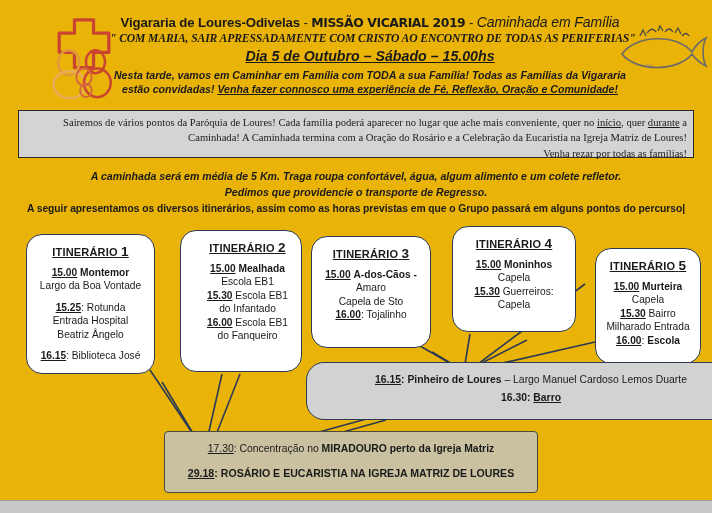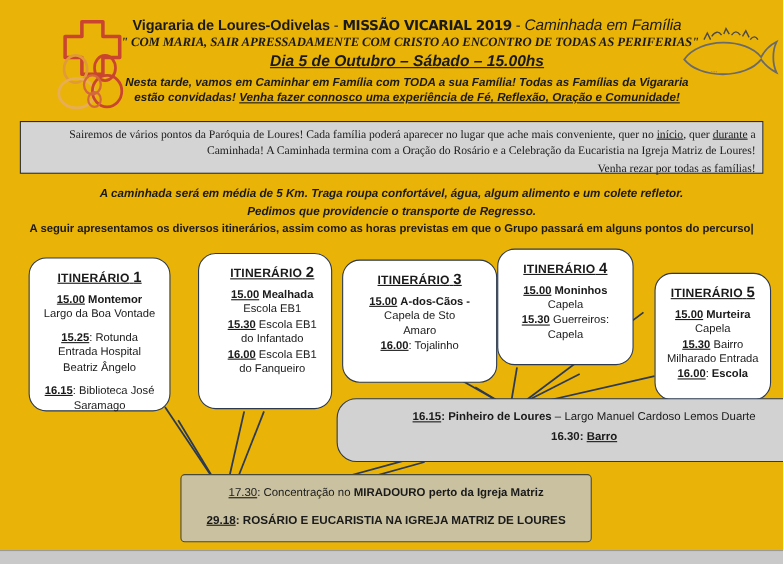--- a/index.html
+++ b/index.html
@@ -164,48 +164,47 @@
         <span>ITINERÁRIO</span>
         <span class="n">1</span>
       </div>
       <div class="bub-body">
         <p><span class="t">15.00</span> <span class="b">Montemor</span></p>
         <p>Largo da Boa Vontade</p>
         <p class="gap"><span class="t">15.25</span><span>:</span><span> Rotunda</span></p>
         <p>Entrada Hospital</p>
         <p>Beatriz Ângelo</p>
         <p class="gap"><span class="t">16.15</span><span>:</span><span> Biblioteca José</span></p>
-        <p>Saramago</p>
       </div>
     </div>
 
     <div class="bubble" style="left:180px;top:8px;width:122px;height:142px;padding:9px 5px 0 18px;">
       <div class="bub-title">
         <span>ITINERÁRIO</span>
         <span class="n">2</span>
       </div>
       <div class="bub-body">
         <p><span class="t">15.00</span> <span class="b">Mealhada</span></p>
         <p>Escola EB1</p>
         <p><span class="t">15.30</span><span> Escola EB1</span></p>
         <p>do Infantado</p>
         <p><span class="t">16.00</span><span> Escola EB1</span></p>
         <p>do Fanqueiro</p>
       </div>
     </div>
 
-    <div class="bubble" style="left:311px;top:14px;width:141px;height:112px;padding:9px 5px 0 5px;">
+    <div class="bubble" style="left:311px;top:14px;width:120px;height:112px;padding:9px 5px 0 5px;">
       <div class="bub-title">
         <span>ITINERÁRIO</span>
         <span class="n">3</span>
       </div>
       <div class="bub-body">
         <p><span class="t">15.00</span> <span class="b">A-dos-Cãos -</span></p>
+        <p>Amaro</p>
         <p>Capela de Sto</p>
-        <p>Amaro</p>
         <p><span class="t">16.00</span><span>:</span><span> Tojalinho</span></p>
       </div>
     </div>
 
     <div class="bubble" style="left:452px;top:4px;width:124px;height:106px;padding:9px 5px 0 5px;">
       <div class="bub-title">
         <span>ITINERÁRIO</span>
         <span class="n">4</span>
       </div>
       <div class="bub-body">

